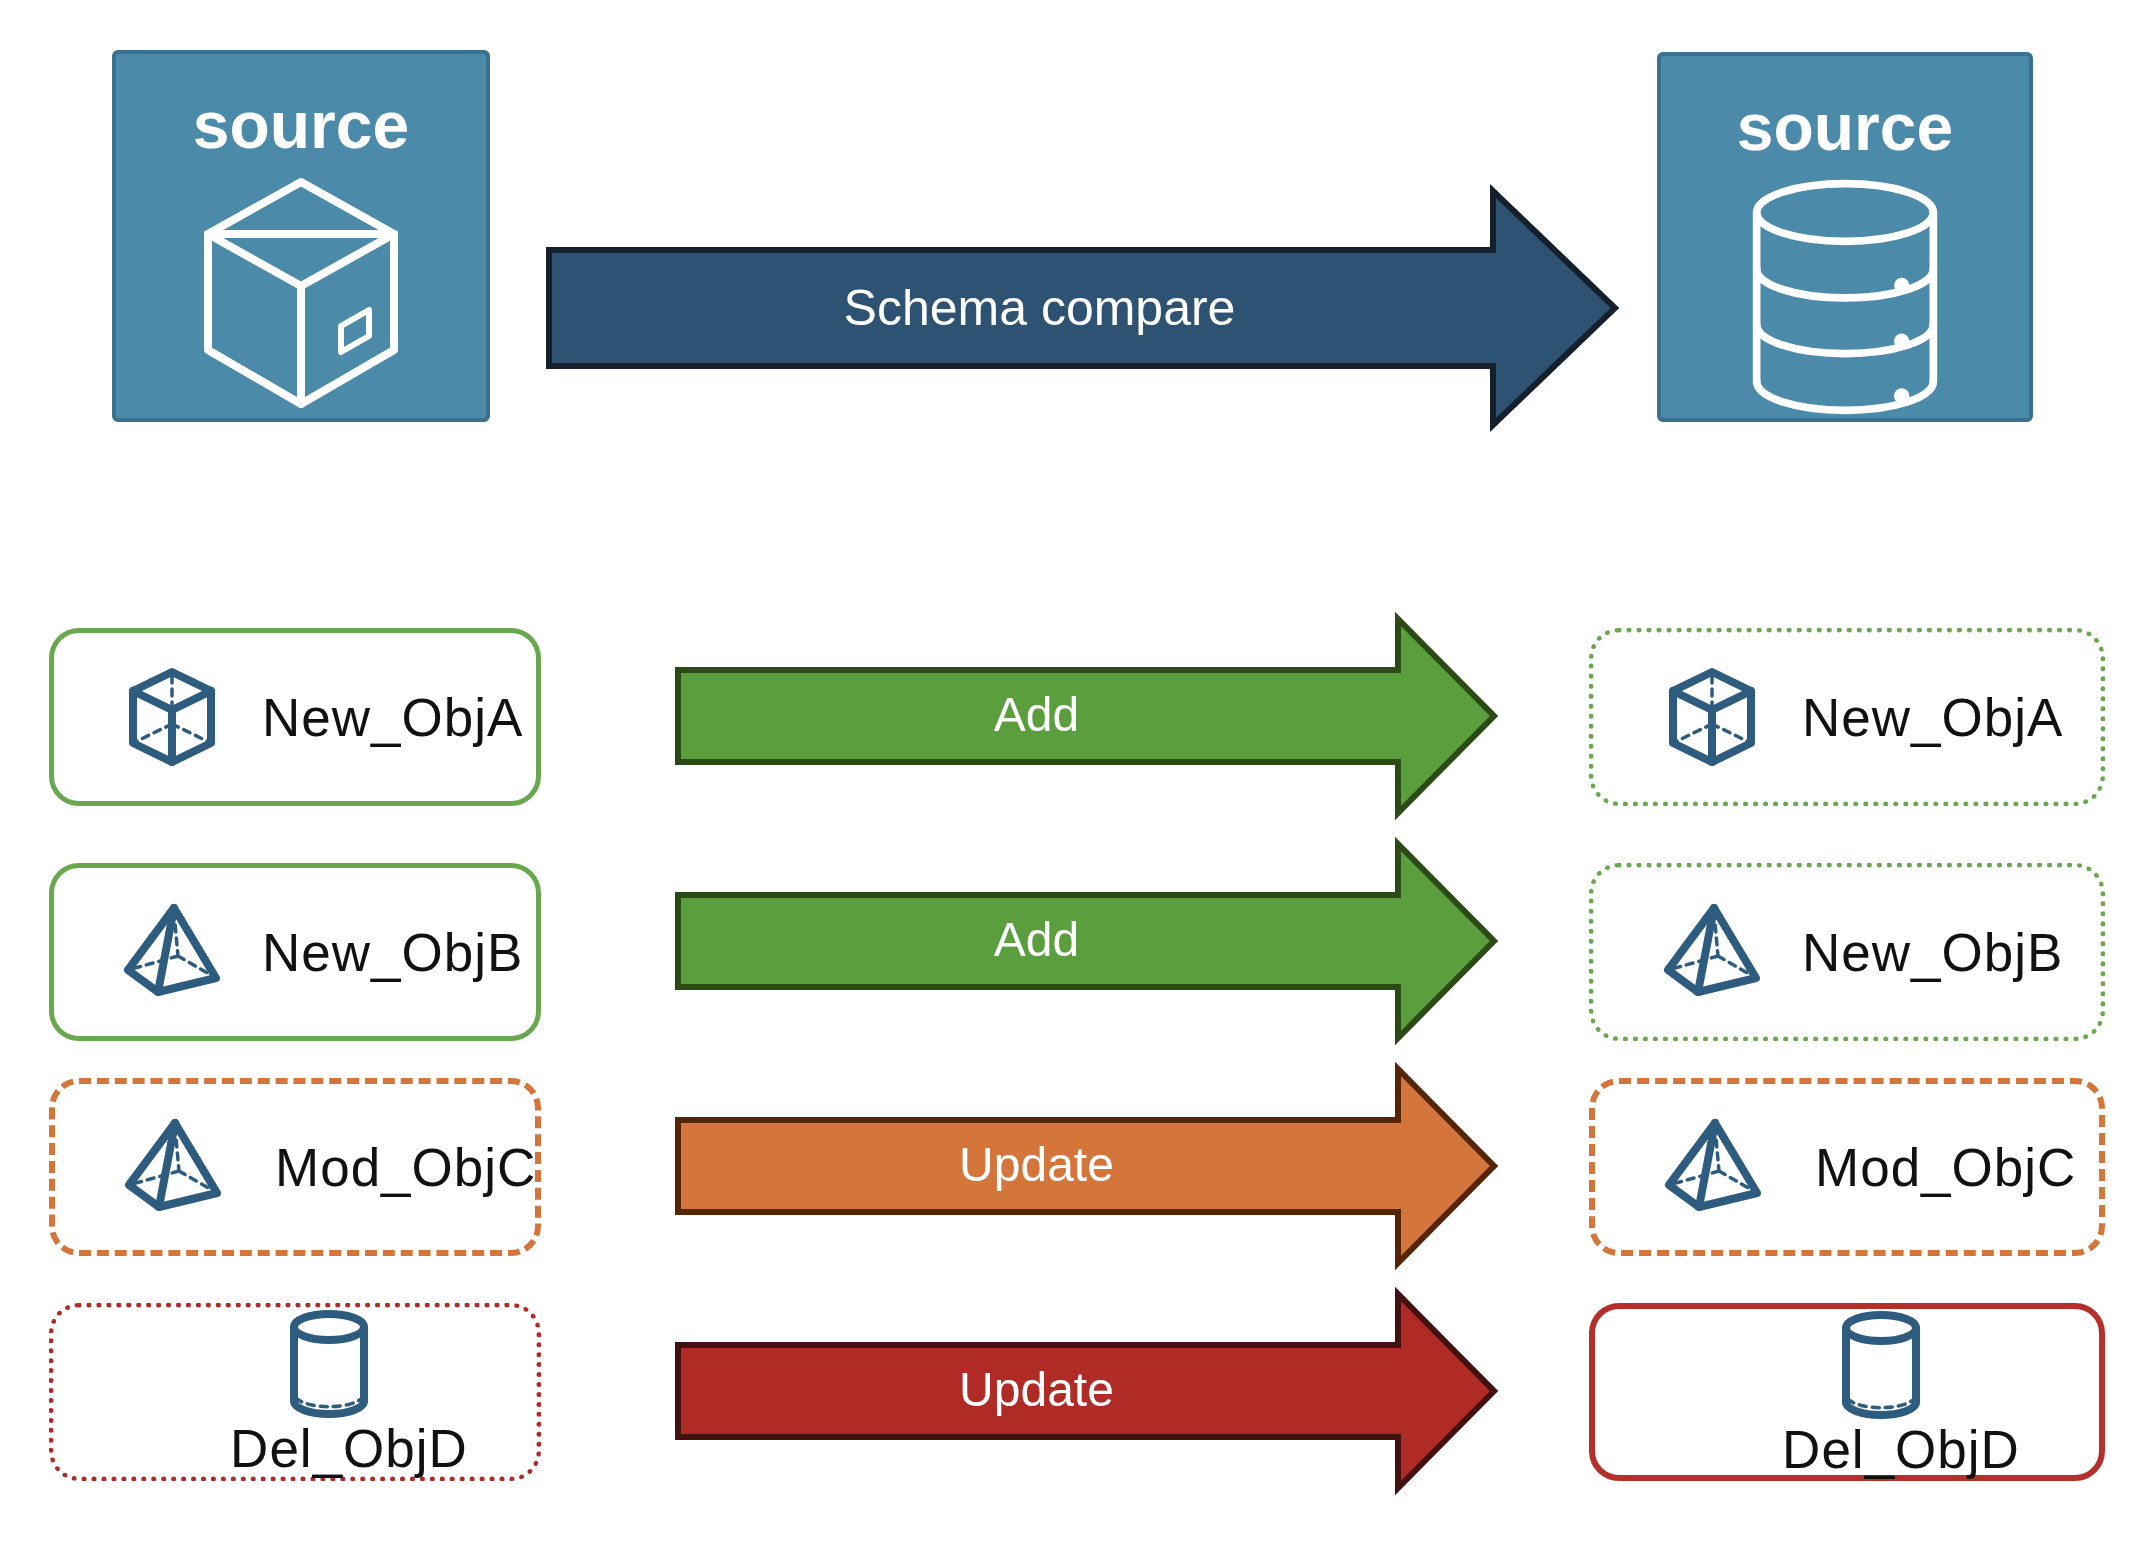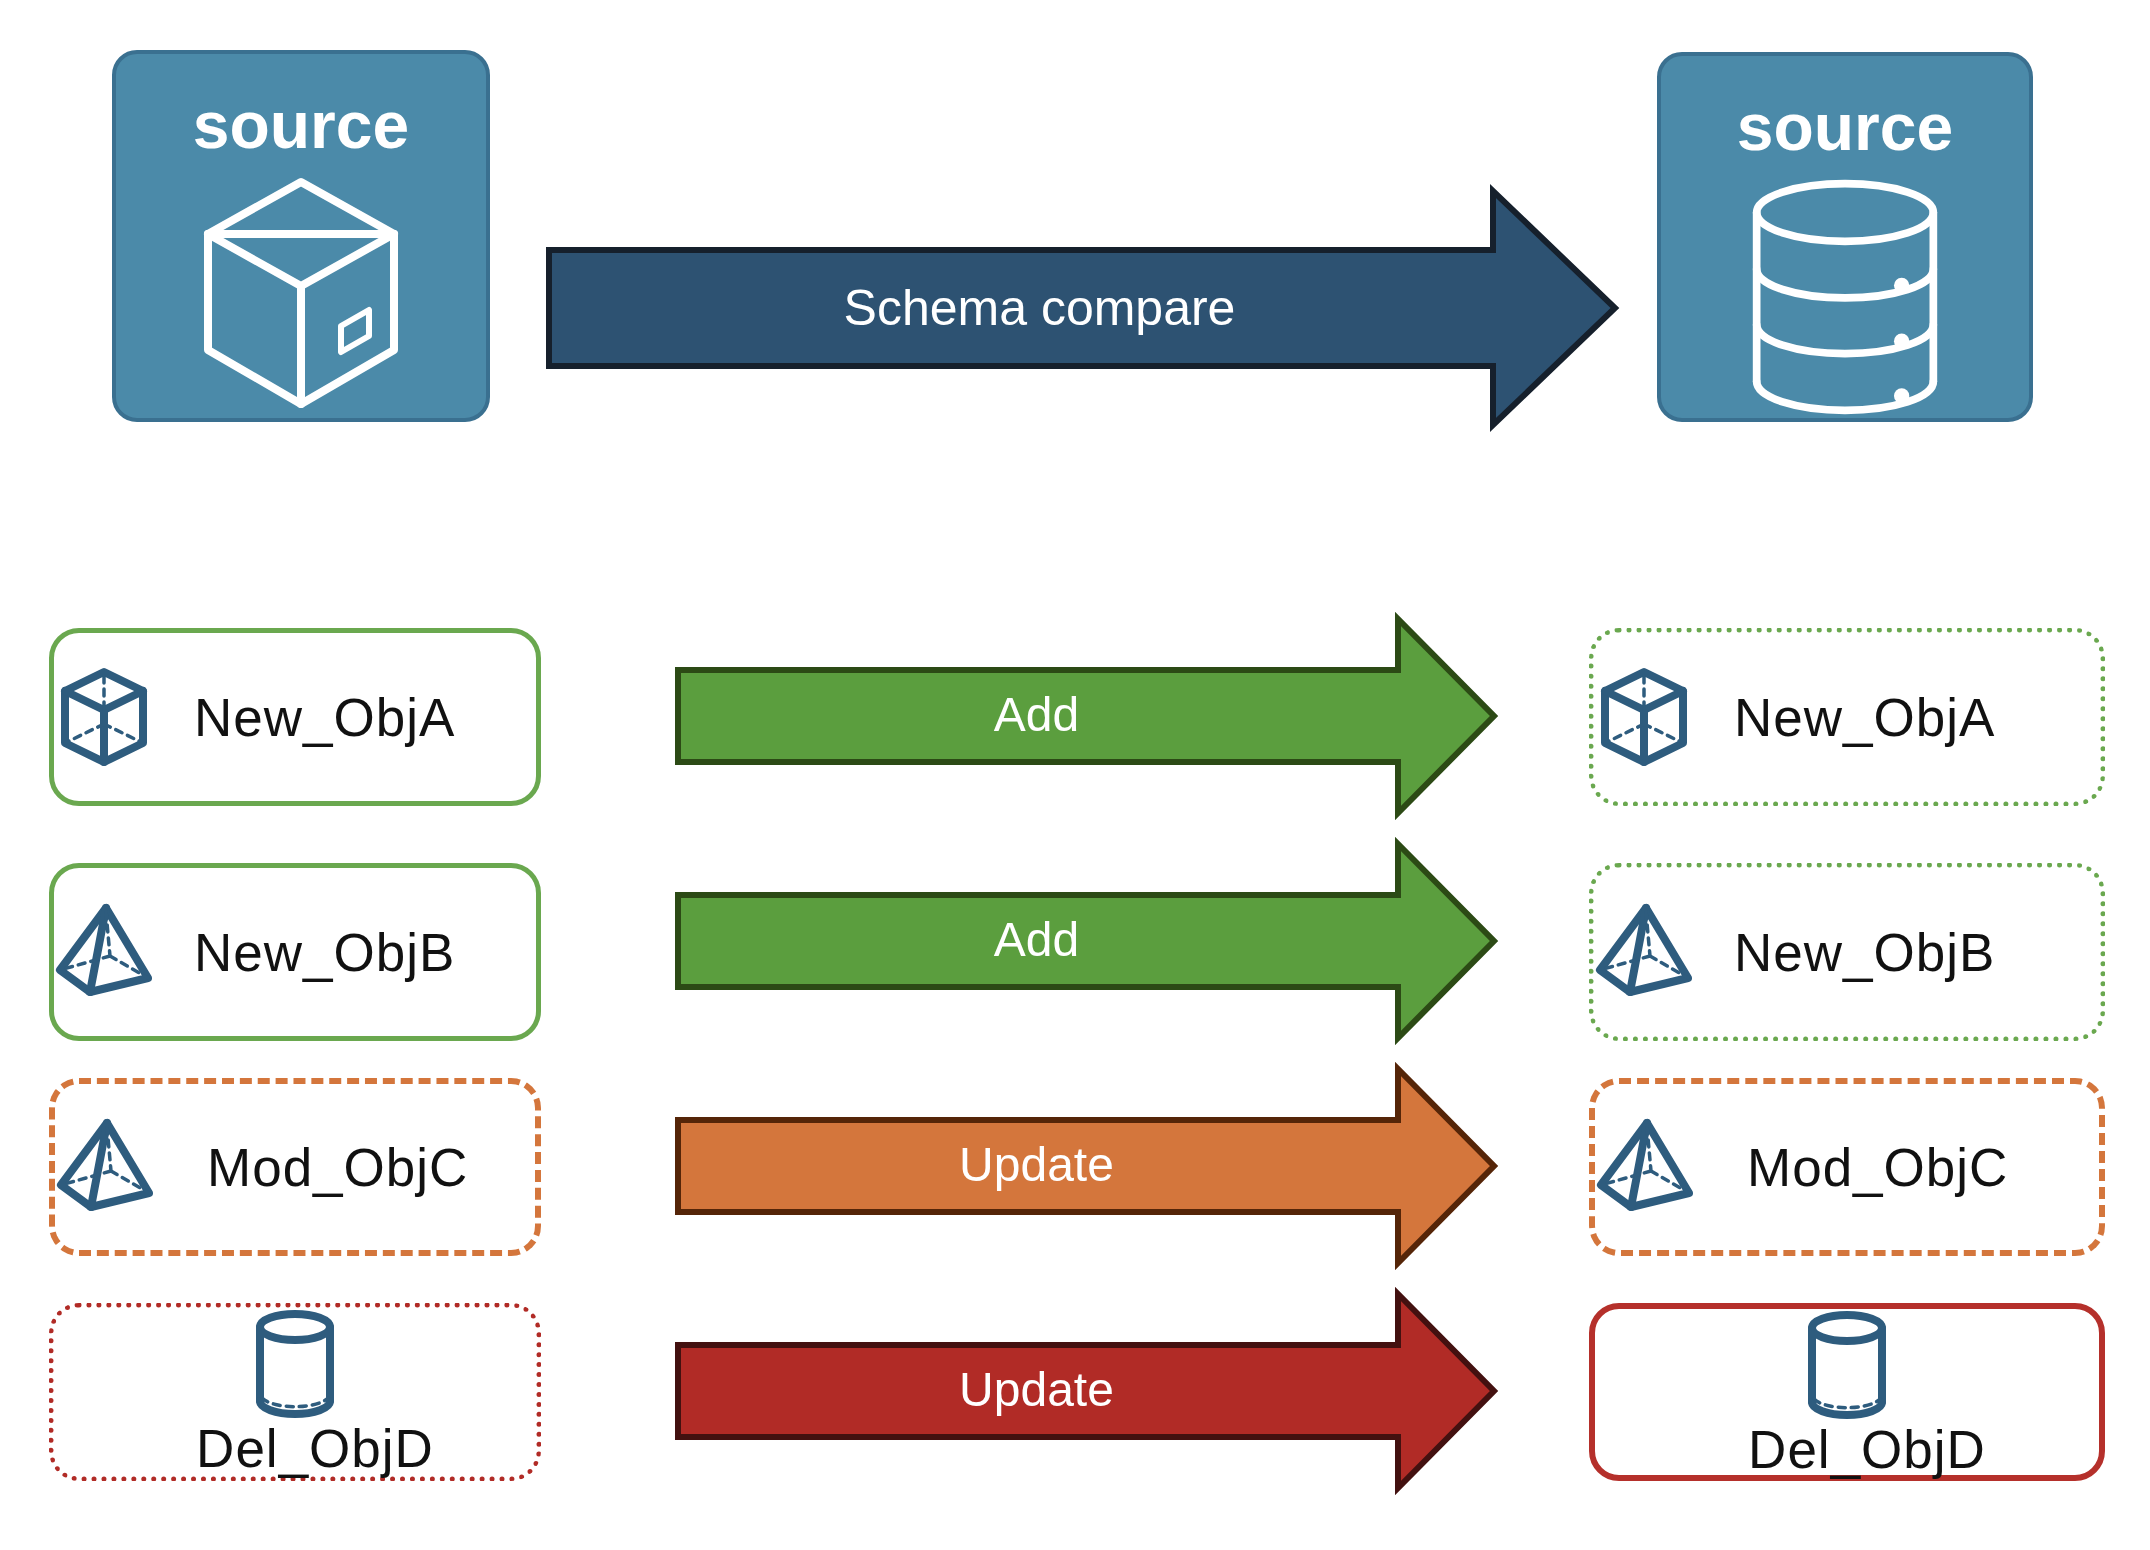--- a/index.html
+++ b/index.html
@@ -2,21 +2,21 @@
 <html><head>
 <meta charset="utf-8">
 <style>
   html,body{margin:0;padding:0;background:#ffffff;}
   .canvas{
     position:relative;width:2150px;height:1550px;background:#ffffff;
     font-family:"Liberation Sans",sans-serif;overflow:hidden;
   }
   
   .node{
-    position:absolute;background:#4b8aa9;border:4px solid #3a7090;border-radius:25px;
+    position:absolute;background:#4b8aa9;border:4px solid #3a7090;border-radius:6px;
     box-sizing:border-box;display:flex;flex-direction:column;align-items:center;
   }
   .node-source{left:112px;top:50px;width:378px;height:372px;}
   .node-target{left:1657px;top:52px;width:376px;height:370px;}
   .node-label{color:#ffffff;font-weight:bold;font-size:66px;line-height:1;margin-top:38px;}
   .node-icon{margin-top:16px;}
 
   
   .arrow-svg{position:absolute;overflow:visible;}
   .arrow-poly{stroke-linejoin:miter;}
@@ -26,21 +26,21 @@
   .poly-delete{fill:#b12b26;stroke:#431110;stroke-width:6;}
   .arrow-label{
     position:absolute;display:flex;align-items:center;justify-content:center;
     color:#ffffff;font-size:48px;line-height:1;pointer-events:none;
   }
   .compare-label{font-size:50px;}
 
   
   .objcard{
     position:absolute;background:#ffffff;border-radius:30px;box-sizing:border-box;
-    display:flex;align-items:center;
+    display:flex;align-items:center;padding-left:68px;
   }
   .objcard .obj-icon{flex:0 0 auto;}
   .obj-label{font-size:53px;color:#111111;margin-left:40px;letter-spacing:1px;}
   .col-left{left:49px;width:492px;height:178px;}
   .col-right{left:1589px;width:516px;height:178px;}
   .row-0{top:628px;} .row-1{top:853px;margin-top:10px;} .row-2{top:1078px;} .row-3{top:1303px;flex-direction:column;}
   .b-solid-green {border:5px solid #6aa84f;}
   .b-dotted-green{border:5px dotted #6aa84f;}
   .b-dashed-orange{border:6px dashed #d4763c;gap:12px;}
   .b-dotted-red  {border:5px dotted #b12b26;}

